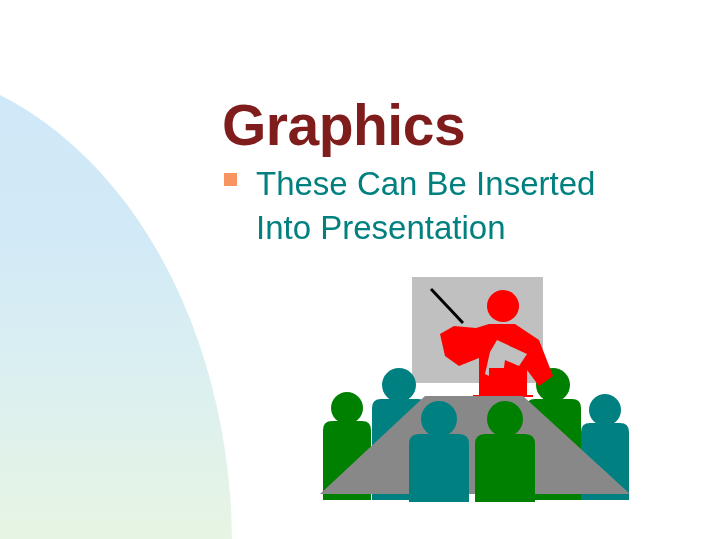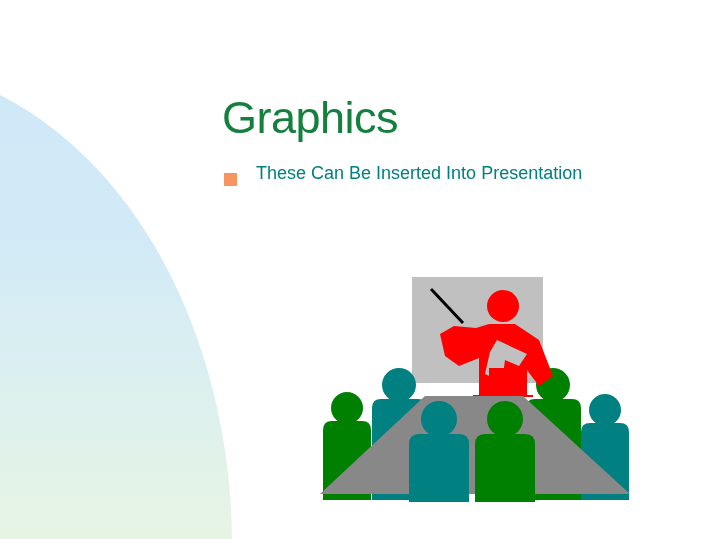--- a/index.html
+++ b/index.html
@@ -35,23 +35,23 @@
                 #f6fad0 76%,
                 #fbfbcb 88%,
                 #fdfdc9 100%);
   }
 
   
   #title {
     position: absolute;
     left: 222px;
     top: 92px;
-    font-size: 45px;
-    font-weight: normal;
-    color: #15803d;
+    font-size: 57px;
+    font-weight: bold;
+    color: #7f1d1d;
     letter-spacing: -0.5px;
     white-space: nowrap;
   }
 
   
   #bullet-row {
     position: absolute;
     left: 224px;
     top: 162px;
     width: 420px;
@@ -60,21 +60,21 @@
   }
   #bullet-marker {
     width: 13px;
     height: 13px;
     background: #f79460;
     flex: 0 0 auto;
     margin-top: 11px;
   }
   #bullet-text {
     margin-left: 19px;
-    font-size: 18px;
+    font-size: 33px;
     line-height: 1.32;
     color: #00807f;
   }
 
   
   #clipart {
     position: absolute;
     left: 313px;
     top: 272px;
     width: 325px;

